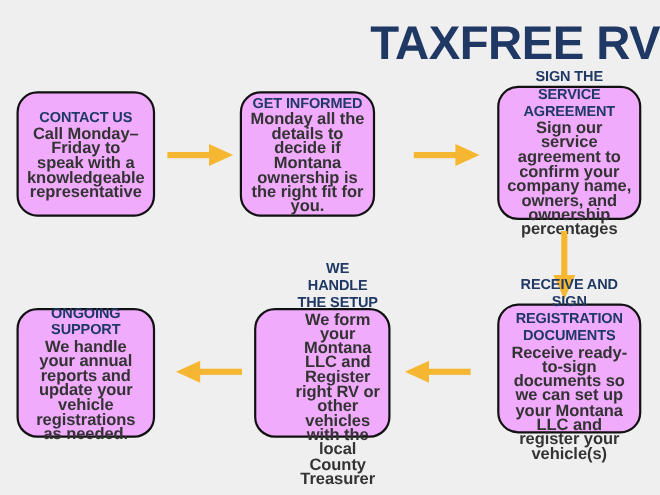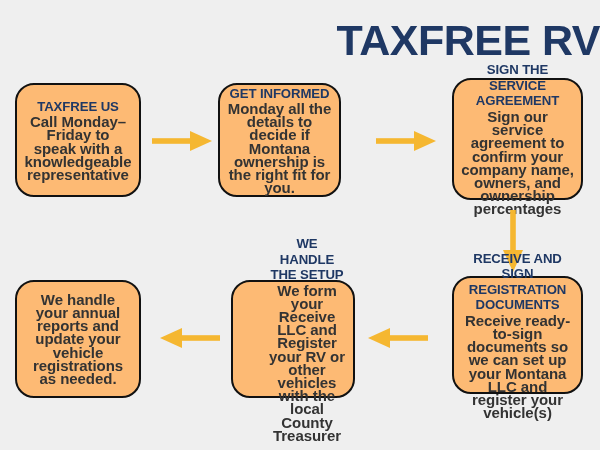--- a/index.html
+++ b/index.html
@@ -32,21 +32,21 @@
     letter-spacing: -0.5px;
     color: #1f3864;
     line-height: 52px;
     white-space: nowrap;
   }
 
   
   .step-box {
     position: absolute;
     box-sizing: border-box;
-    background: #fdba74;
+    background: #f0abfc;
     border: 2.2px solid #111111;
     border-radius: 19px;
     display: flex;
     flex-direction: column;
     align-items: center;
     justify-content: center;
     padding: 4px 7px;
     text-align: center;
   }
   .step-heading {
@@ -86,21 +86,21 @@
   #arrow-5 { left: 160px; top: 325px; width: 60px; height: 26px; }
 </style>
 </head>
 <body>
 
 <div id="canvas">
 
   <div id="page-title">TAXFREE RV</div>
 
   <div class="step-box" id="box-contact-us">
-    <div class="step-heading">TAXFREE US</div>
+    <div class="step-heading">CONTACT US</div>
     <div class="step-body">Call Monday–Friday to speak with a knowledgeable representative</div>
   </div>
 
   <svg class="arrow" id="arrow-1" viewBox="0 0 60 26">
     <rect x="0" y="10.2" width="42" height="5.6" fill="#f5b731"></rect>
     <polygon points="38,3 60,13 38,23" fill="#f5b731"></polygon>
   </svg>
 
   <div class="step-box" id="box-get-informed">
     <div class="step-heading">GET INFORMED</div>
@@ -127,25 +127,26 @@
     <div class="step-body">Receive ready-to-sign documents so we can set up your Montana LLC and register your vehicle(s)</div>
   </div>
 
   <svg class="arrow" id="arrow-4" viewBox="0 0 60 26">
     <rect x="18" y="10.2" width="42" height="5.6" fill="#f5b731"></rect>
     <polygon points="22,3 0,13 22,23" fill="#f5b731"></polygon>
   </svg>
 
   <div class="step-box" id="box-handle-setup">
     <div class="step-heading">WE HANDLE THE SETUP</div>
-    <div class="step-body">We form your Receive LLC and Register your RV or other vehicles with the local County Treasurer</div>
+    <div class="step-body">We form your Montana LLC and Register right RV or other vehicles with the local County Treasurer</div>
   </div>
 
   <svg class="arrow" id="arrow-5" viewBox="0 0 60 26">
     <rect x="18" y="10.2" width="42" height="5.6" fill="#f5b731"></rect>
     <polygon points="22,3 0,13 22,23" fill="#f5b731"></polygon>
   </svg>
 
   <div class="step-box" id="box-ongoing-support">
+    <div class="step-heading">ONGOING SUPPORT</div>
     <div class="step-body">We handle your annual reports and update your vehicle registrations as needed.</div>
   </div>
 
 </div>
 
 </body></html>

